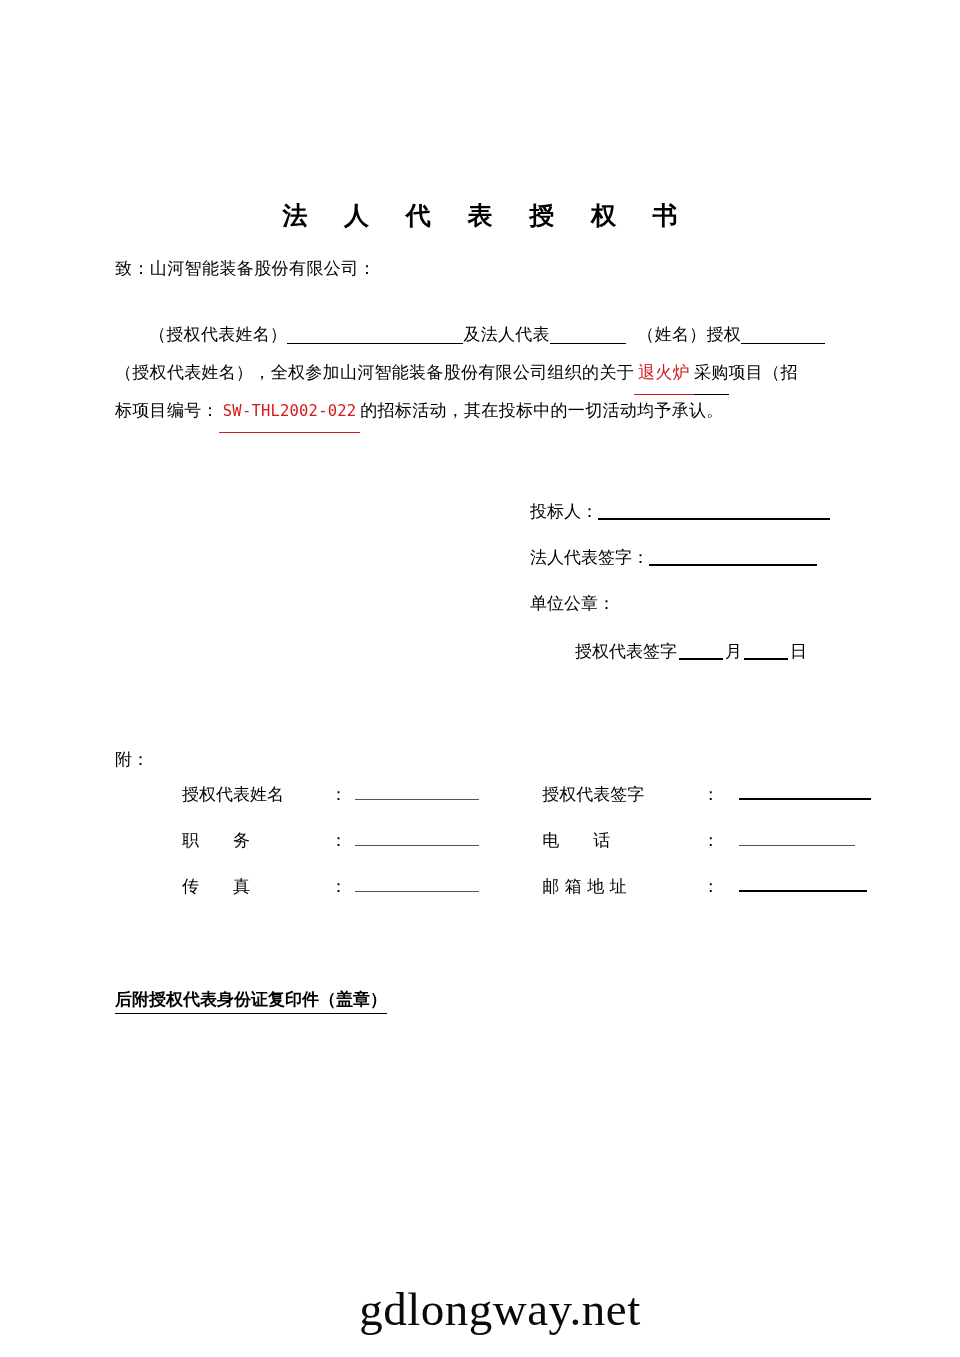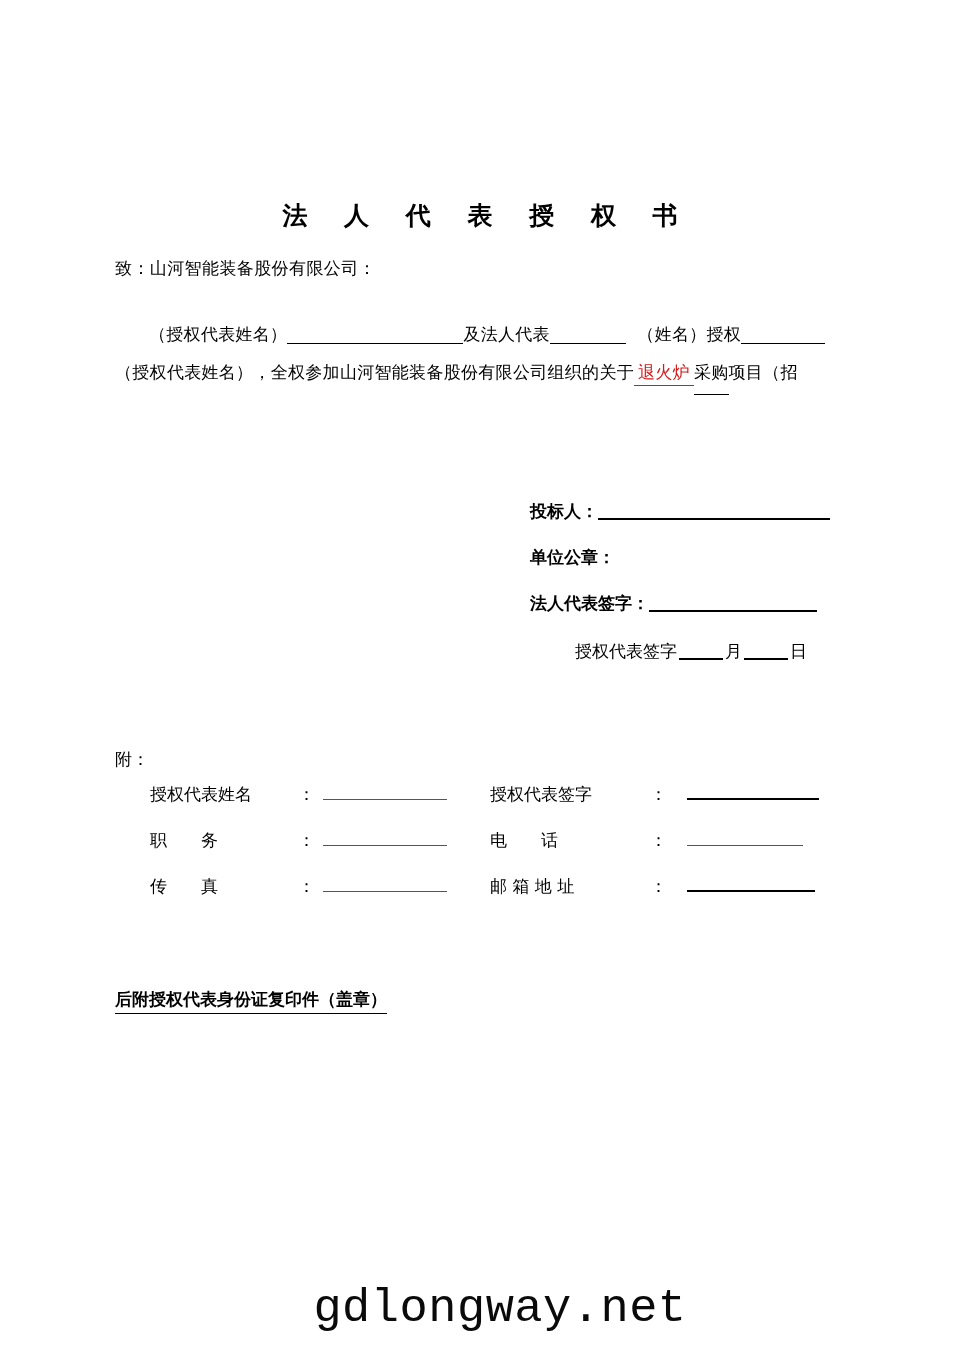--- a/index.html
+++ b/index.html
@@ -80,40 +80,39 @@
     height: 15px;
   }
   .rule.w-long   { width: 176px; }
   .rule.w-mid    { width: 76px;  }
   .rule.w-mid2   { width: 84px;  }
 
   
   .filled-red {
     color: #d41a1a;
     border-bottom: 1.4px solid #d41a1a;
-    padding: 0 4px 3px 4px;
+    padding: 0 4px 12px 4px;
     font-family: "DejaVu Serif", "Liberation Serif", serif;
   }
   .filled-red.mono {
     font-family: "DejaVu Sans Mono", "Liberation Mono", monospace;
     font-size: 15.5px;
     letter-spacing: 0.2px;
   }
   .u-black {
     border-bottom: 1.4px solid #000000;
     padding-bottom: 12px;
   }
 
   
   .sign-block {
     position: absolute;
     left: 530px;
     top: 500px;
     font-size: 17px;
-    font-weight: bold;
   }
   .sign-row {
     height: 46px;
     white-space: nowrap;
     display: block;
   }
   .sign-label { display: inline-block; }
   .sign-rule {
     display: inline-block;
     border-bottom: 2.2px solid #000000;
@@ -155,20 +154,21 @@
   }
   .attach-row {
     display: flex;
     height: 46px;
     align-items: flex-start;
   }
   .attach-cell {
     display: flex;
     align-items: baseline;
     white-space: nowrap;
+    margin-left: 32px;
   }
   .attach-cell.left  { width: 340px; }
   .attach-cell.right { width: 360px; gap: 12px; }
 
   .lbl-justify {
     display: inline-flex;
     justify-content: space-between;
     width: 120px;
   }
   .lbl-justify.wide { width: 148px; }
@@ -199,21 +199,21 @@
     font-weight: bold;
   }
 
   
   .watermark {
     position: absolute;
     left: 0;
     top: 1282px;
     width: 960px;
     text-align: center;
-    font-family: Liberation Mono, monospace;
+    font-family: Liberation Serif, serif;
     font-size: 47px;
     letter-spacing: 0.5px;
     color: #0a0a0a;
     padding-left: 40px;
     box-sizing: border-box;
   }
 </style>
 </head>
 <body>
 
@@ -226,35 +226,38 @@
   <div class="body-block">
 
     <span class="body-line">
       <span class="indent"></span><span>（授权代表姓名）</span><span class="rule w-long"></span><span>及法人代表</span><span class="rule w-mid"></span>&nbsp;&nbsp;<span>（姓名）授权</span><span class="rule w-mid2"></span>
     </span>
 
     <span class="body-line">
       <span>（授权代表姓名），全权参加山河智能装备股份有限公司组织的关于</span><span class="filled-red">退火炉</span><span class="u-black">采购</span><span>项目（招</span>
     </span>
 
+    <span class="body-line">
+      <span>标项目编号：</span><span class="filled-red mono">SW-THL2002-022</span><span>的招标活动，其在投标中的一切活动均予承认。</span>
+    </span>
 
   </div>
 
   <div class="sign-block">
 
     <span class="sign-row">
       <span class="sign-label">投标人：</span><span class="sign-rule"></span>
     </span>
 
     <span class="sign-row">
+      <span class="sign-label">法人代表签字：</span><span class="sign-rule short"></span>
+    </span>
+
+    <span class="sign-row">
       <span class="sign-label">单位公章：</span>
-    </span>
-
-    <span class="sign-row">
-      <span class="sign-label">法人代表签字：</span><span class="sign-rule short"></span>
     </span>
 
   </div>
 
   <div class="date-row">
     <span>授权代表签字</span><span class="date-rule"></span><span>月</span><span class="date-rule"></span><span>日</span>
   </div>
 
   <div class="attach-title">附：</div>
 

